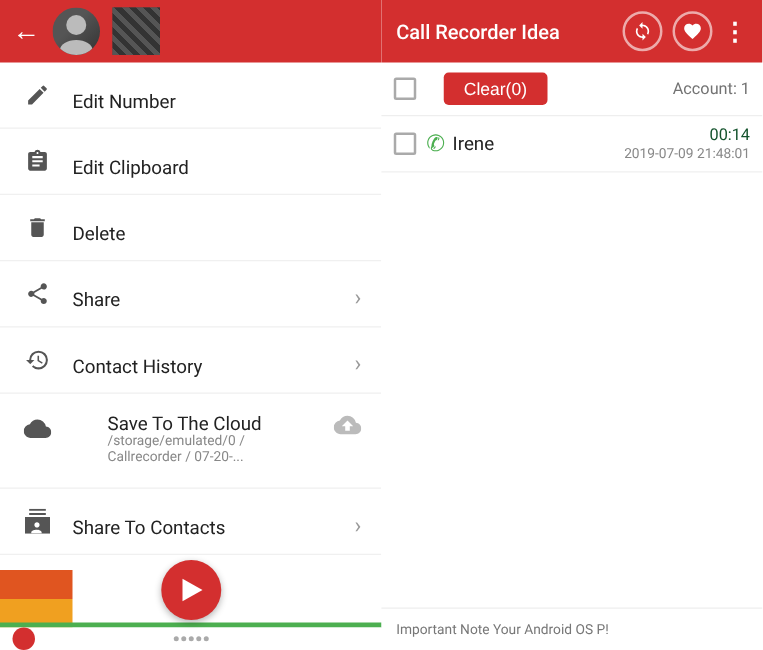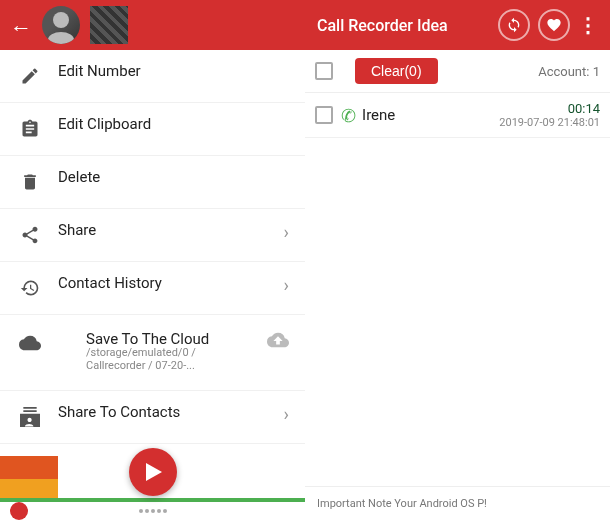--- a/index.html
+++ b/index.html
@@ -75,21 +75,21 @@
       );
     }
 
     .menu-list {
       flex: 1;
       overflow: hidden;
     }
 
     .menu-item {
       display: flex;
-      align-items: flex-start;
+      align-items: flex-end;
       padding: 12px 16px;
       cursor: pointer;
       border-bottom: 1px solid #f0f0f0;
       min-height: 52px;
       position: relative;
     }
 
     .menu-icon {
       width: 28px;
       height: 28px;

